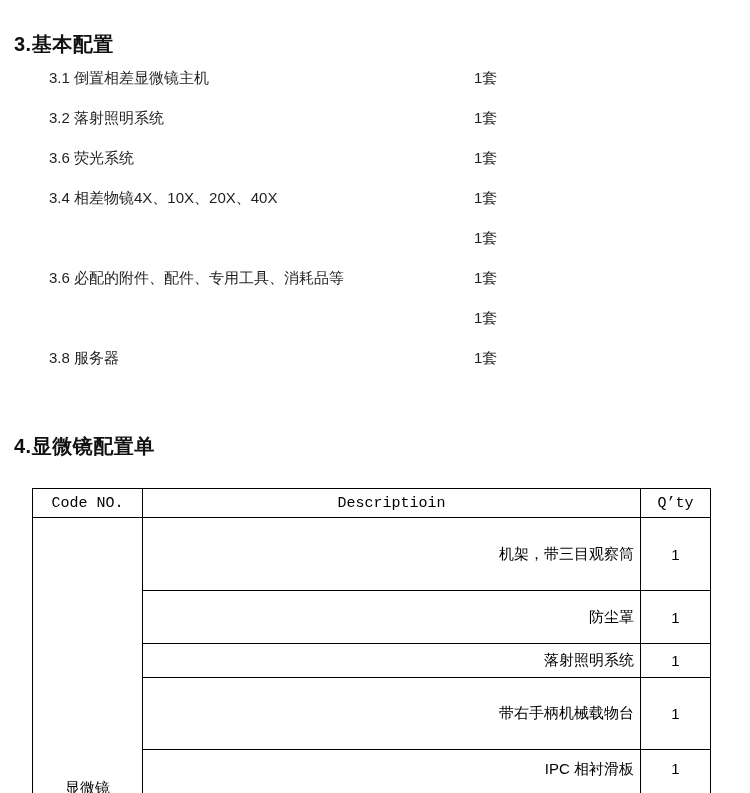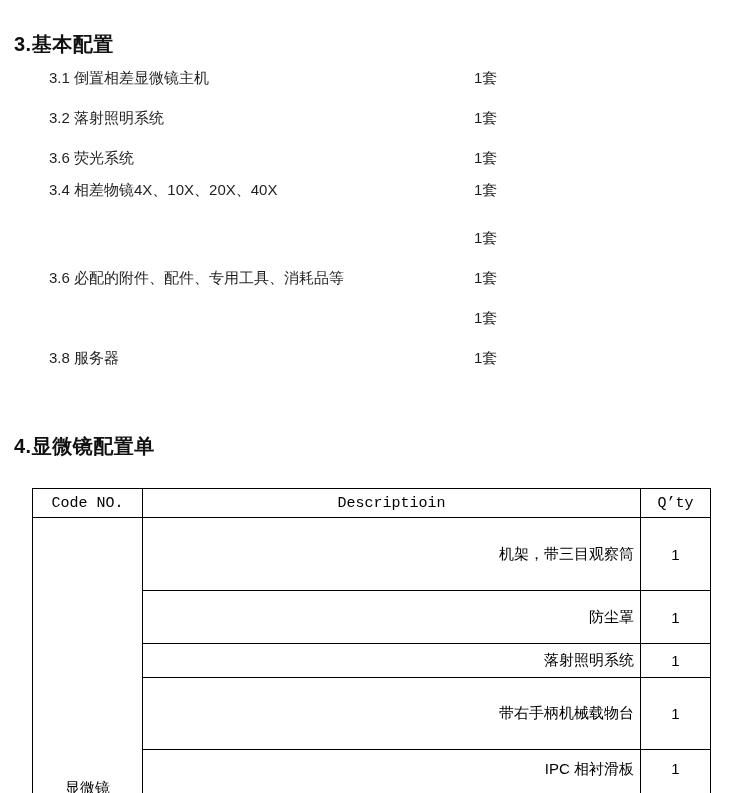--- a/index.html
+++ b/index.html
@@ -105,21 +105,21 @@
     <span class="item-qty">1套</span>
   </div>
   <div class="list-item" style="top:107px">
     <span class="item-label">3.2 落射照明系统</span>
     <span class="item-qty">1套</span>
   </div>
   <div class="list-item" style="top:147px">
     <span class="item-label">3.6 荧光系统</span>
     <span class="item-qty">1套</span>
   </div>
-  <div class="list-item" style="top:179px">
+  <div class="list-item" style="top:187px">
     <span class="item-label">3.4 相差物镜4X、10X、20X、40X</span>
     <span class="item-qty">1套</span>
   </div>
   <div class="list-item" style="top:227px">
     <span class="item-qty">1套</span>
   </div>
   <div class="list-item" style="top:267px">
     <span class="item-label">3.6 必配的附件、配件、专用工具、消耗品等</span>
     <span class="item-qty">1套</span>
   </div>

